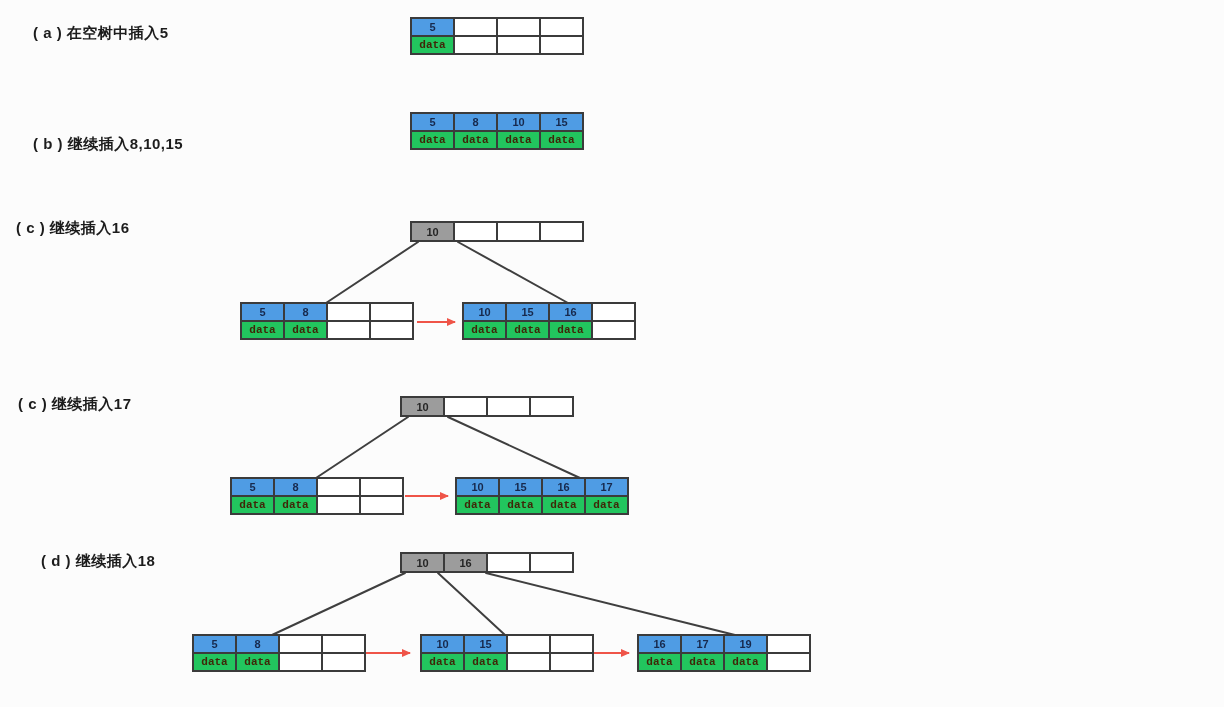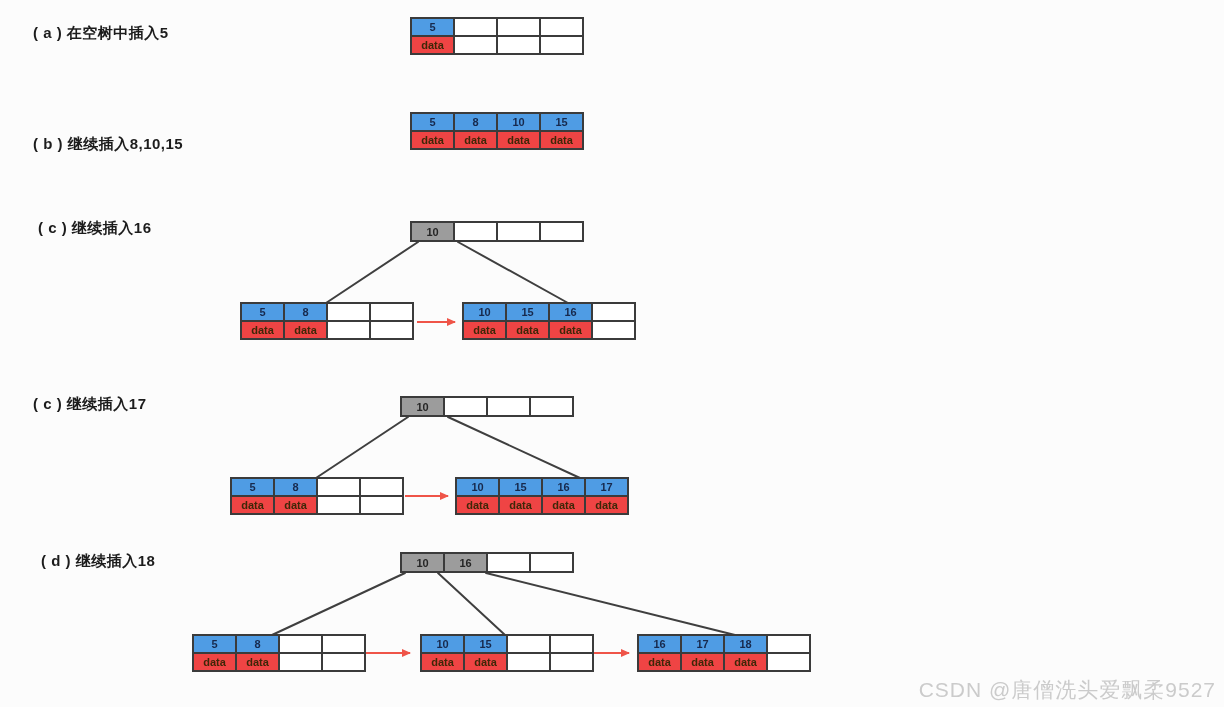--- a/index.html
+++ b/index.html
@@ -16,21 +16,21 @@
     letter-spacing:0.5px;white-space:nowrap;
   }
   table.node{position:absolute;border-collapse:collapse;table-layout:fixed;background:#ffffff;}
   table.node td{
     width:41px;padding:0;border:2px solid #3b3b3b;text-align:center;
     vertical-align:middle;font-weight:600;overflow:hidden;
   }
   table.root td{height:17px;font-size:11px;}
   table.leaf td{height:16px;font-size:11px;}
   .cell-key{background:#4f9ce4;color:#17294d;}
-  .cell-data{background:#ef4444;color:#3f2708;}
+  .cell-data{background:#22c55e;color:#3f2708;font-family:Liberation Mono, monospace;}
   .cell-root{background:#9c9c9c;color:#262626;}
   .cell-empty{background:#ffffff;}
   .watermark{
     position:absolute;top:676px;right:8px;font-size:21px;color:#cbcbcb;
     letter-spacing:1px;white-space:nowrap;font-weight:400;
   }
 </style>
 </head>
 <body>
 
@@ -81,21 +81,21 @@
             <td class="cell-key">15</td>
           </tr>
           <tr>
             <td class="cell-data">data</td>
             <td class="cell-data">data</td>
             <td class="cell-data">data</td>
             <td class="cell-data">data</td>
           </tr>
         </tbody>
       </table>
-      <div class="stage-label" style="left: 38px; top: 219px;">( c ) 继续插入16</div>
+      <div class="stage-label" style="left: 16px; top: 219px;">( c ) 继续插入16</div>
       <table class="node root" style="left: 410px; top: 221px;">
         <tbody>
           <tr>
             <td class="cell-root">10</td>
             <td class="cell-empty"></td>
             <td class="cell-empty"></td>
             <td class="cell-empty"></td>
           </tr>
         </tbody>
       </table>
@@ -124,21 +124,21 @@
             <td class="cell-empty"></td>
           </tr>
           <tr>
             <td class="cell-data">data</td>
             <td class="cell-data">data</td>
             <td class="cell-data">data</td>
             <td class="cell-empty"></td>
           </tr>
         </tbody>
       </table>
-      <div class="stage-label" style="left: 33px; top: 395px;">( c ) 继续插入17</div>
+      <div class="stage-label" style="left: 18px; top: 395px;">( c ) 继续插入17</div>
       <table class="node root" style="left: 400px; top: 396px;">
         <tbody>
           <tr>
             <td class="cell-root">10</td>
             <td class="cell-empty"></td>
             <td class="cell-empty"></td>
             <td class="cell-empty"></td>
           </tr>
         </tbody>
       </table>
@@ -215,26 +215,25 @@
             <td class="cell-empty"></td>
             <td class="cell-empty"></td>
           </tr>
         </tbody>
       </table>
       <table class="node leaf" style="left: 637px; top: 634px;">
         <tbody>
           <tr>
             <td class="cell-key">16</td>
             <td class="cell-key">17</td>
-            <td class="cell-key">18</td>
+            <td class="cell-key">19</td>
             <td class="cell-empty"></td>
           </tr>
           <tr>
             <td class="cell-data">data</td>
             <td class="cell-data">data</td>
             <td class="cell-data">data</td>
             <td class="cell-empty"></td>
           </tr>
         </tbody>
       </table>
     </div>
-  <div class="watermark">CSDN @唐僧洗头爱飘柔9527</div>
 </div>
 
 </body></html>

